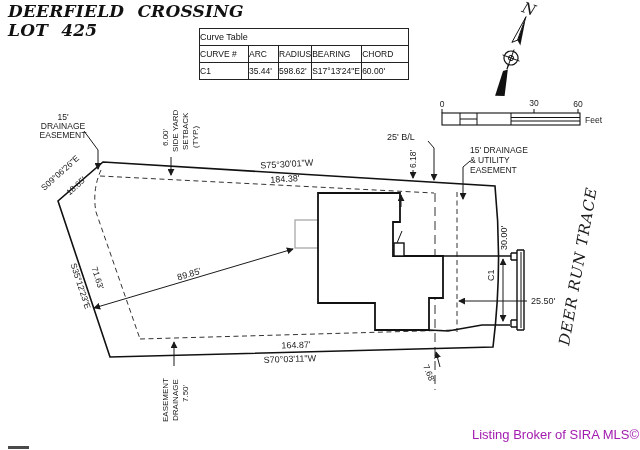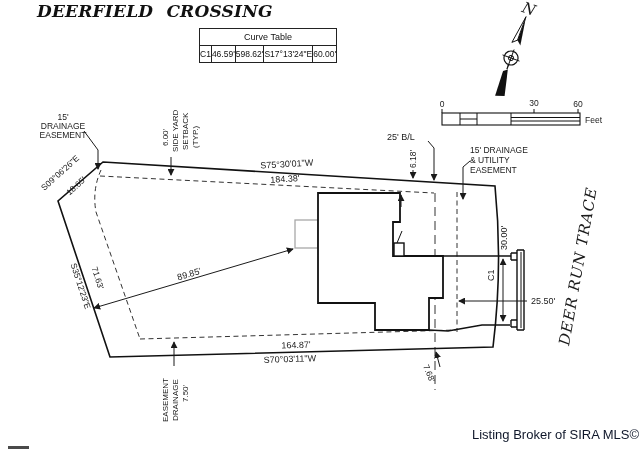--- a/index.html
+++ b/index.html
@@ -1,52 +1,60 @@
 <!DOCTYPE html>
 <html><head>
 <meta charset="utf-8">
 <style>
   html,body{margin:0;padding:0;background:#fff;}
   .stage{position:relative;width:640px;height:450px;background:#fff;overflow:hidden;
          font-family:"Liberation Sans",sans-serif;color:#1a1a1a;}
   .title{position:absolute;left:8px;top:2px;font-family:"DejaVu Serif",serif;
          font-weight:700;font-style:italic;font-size:17px;line-height:1.12;
-         letter-spacing:.2px;word-spacing:7px;color:#111;margin-left:29px;}
+         letter-spacing:.2px;word-spacing:7px;color:#111;}
   table.curve{position:absolute;left:199px;top:28px;border-collapse:collapse;
          font-size:8.5px;color:#111;background:#fff;}
-  table.curve td{border:1px solid #222;text-align:center;padding:0;height:16px;
+  table.curve td{border:1px solid #222;text-align:left;padding:0;height:16px;
          font-family:"Liberation Sans",sans-serif;white-space:nowrap;}
   table.curve{border:1.5px solid #222;}
   td.c0{width:48px} td.c1{width:29px} td.c2{width:32px} td.c3{width:49px} td.c4{width:46px}
   .tbl-title{font-size:9px;height:17px;}
-  .credit{position:absolute;left:472px;top:427px;font-size:13px;color:#0f172a;}
+  .credit{position:absolute;left:472px;top:427px;font-size:13px;color:#a21caf;}
   .smudge{position:absolute;left:8px;top:446px;width:21px;height:3px;background:#4a4a4a;}
   svg{position:absolute;left:0;top:0;}
   svg text{fill:#1a1a1a;font-family:"Liberation Sans",sans-serif;}
   .t9{font-size:9px;} .t85{font-size:8.5px;} .t8{font-size:8px;}
   .street{font-size:15px;font-style:italic;font-family:"DejaVu Serif",serif;letter-spacing:1px;}
   .north-n{font-size:15px;font-style:italic;font-family:"DejaVu Serif",serif;}
 </style>
 </head>
 <body>
 
 <div class="stage">
 
   <div class="title">
     <div>DEERFIELD CROSSING</div>
+    <div>LOT 425</div>
   </div>
 
   <table class="curve">
     <tbody>
         <tr>
           <td colspan="5" class="tbl-title">Curve Table</td>
         </tr>
     <tr>
+      <td class="c0">CURVE #</td>
+      <td class="c1">ARC</td>
+      <td class="c2">RADIUS</td>
+      <td class="c3">BEARING</td>
+      <td class="c4">CHORD</td>
+    </tr>
+    <tr>
       <td>C1</td>
-      <td>46.59'</td>
+      <td>35.44'</td>
       <td>598.62'</td>
       <td>S17°13'24"E</td>
       <td>60.00'</td>
     </tr>
   </tbody>
     </table>
 
   <svg width="640" height="450" viewBox="0 0 640 450">
     <defs>
       <marker id="arr" viewBox="0 0 8 8" refX="7" refY="4" markerWidth="7" markerHeight="7" orient="auto-start-reverse">

